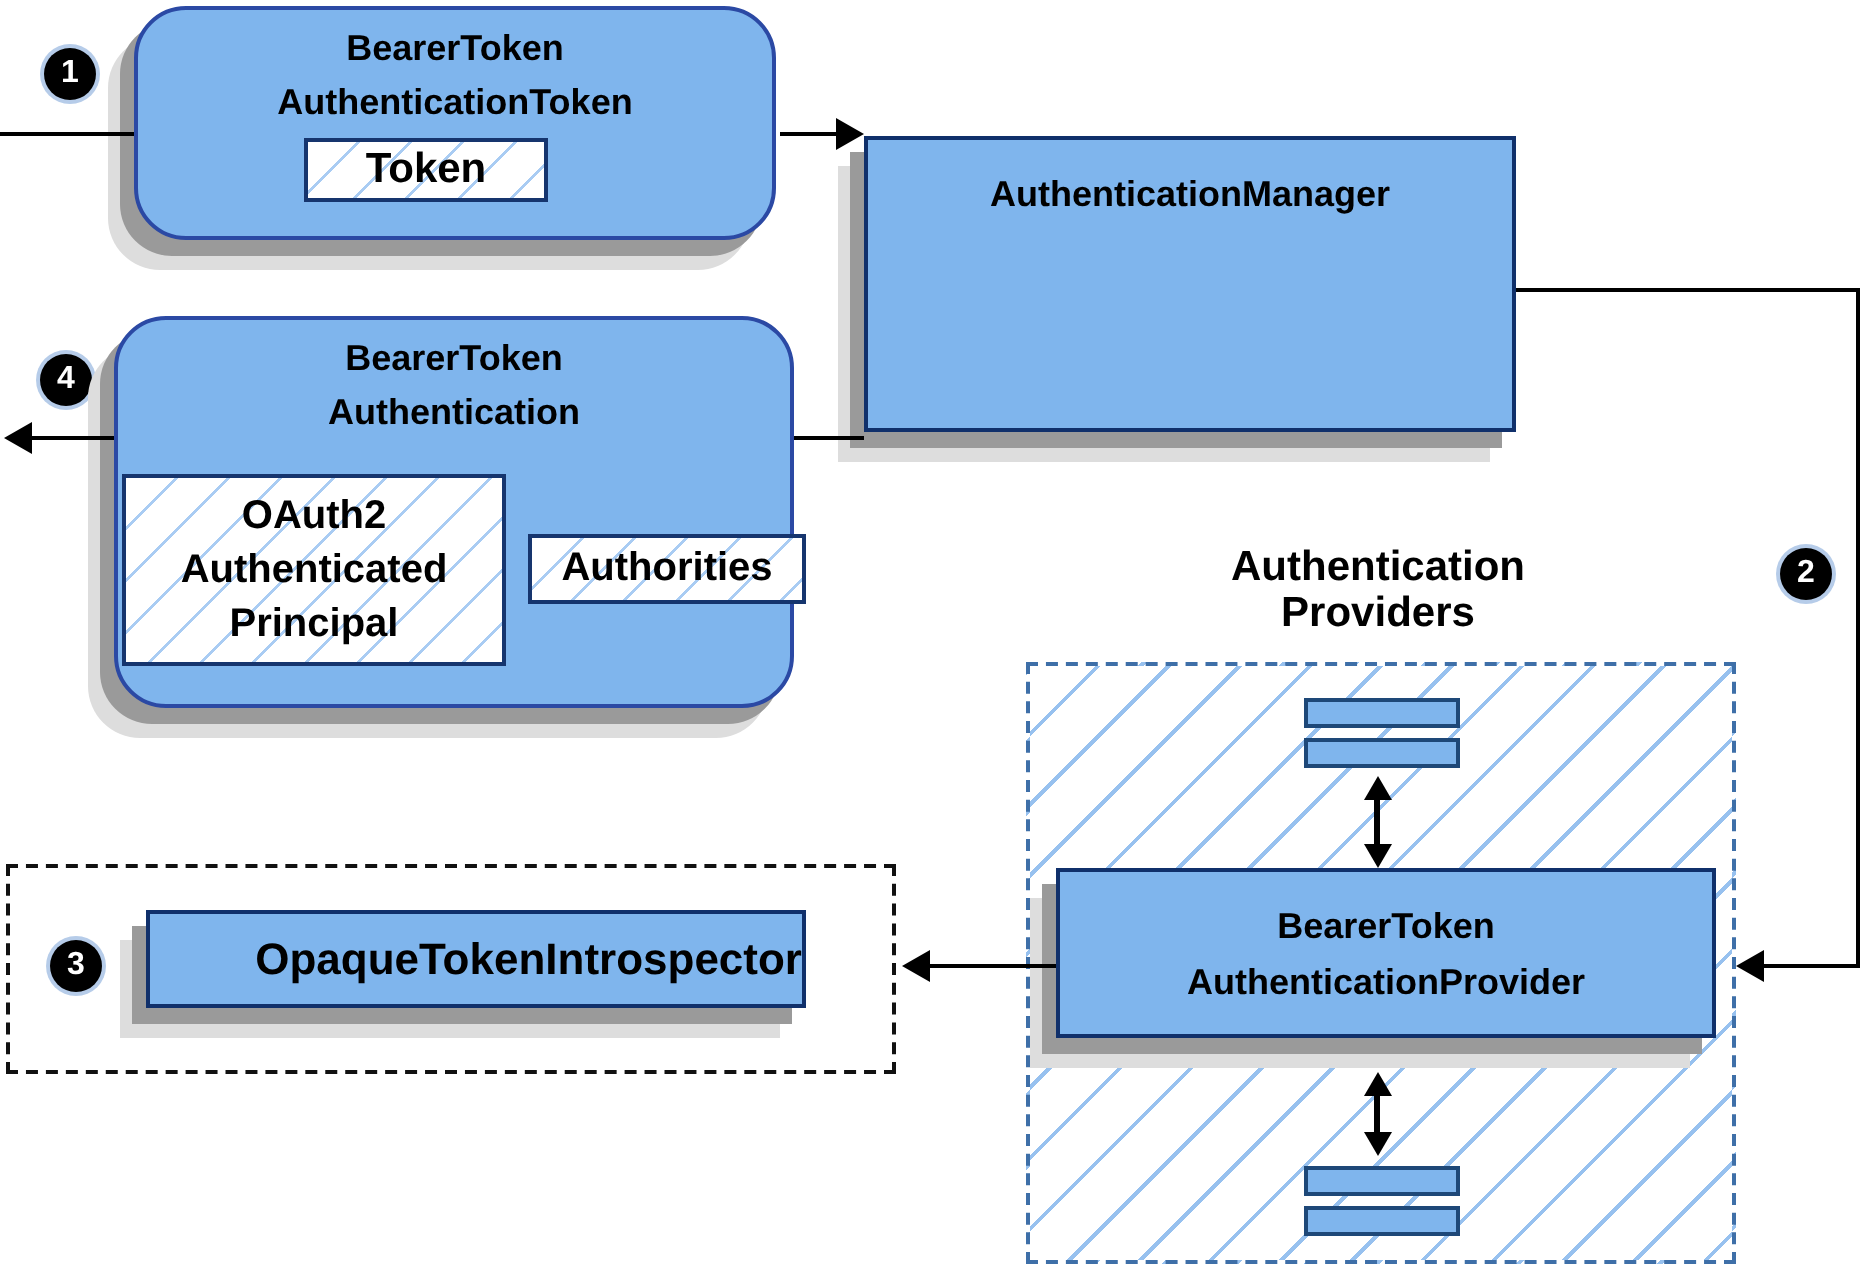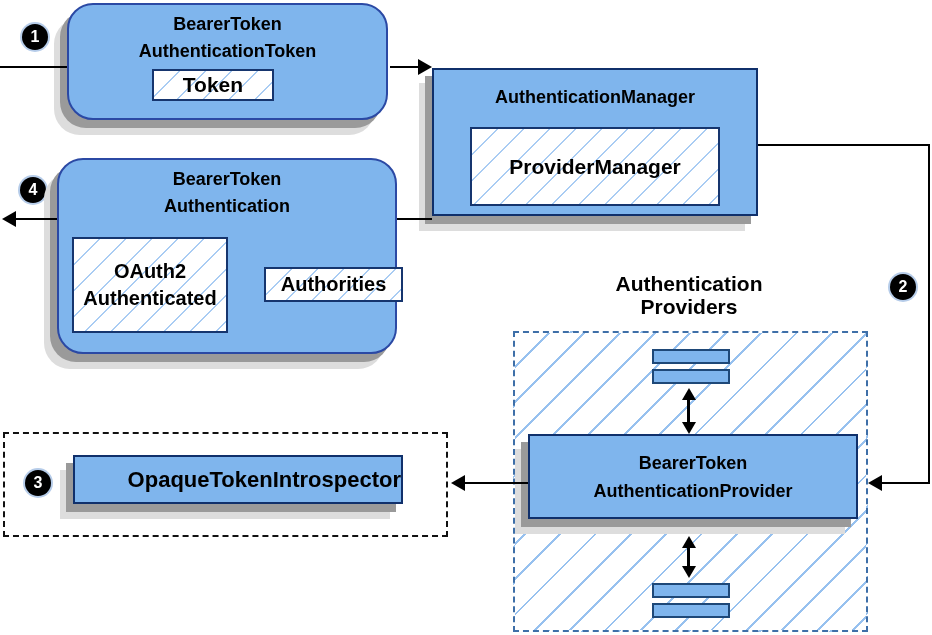--- a/index.html
+++ b/index.html
@@ -76,34 +76,32 @@
     </div>
     <div class="inner-box" style="left:83px;top:64px;width:122px;height:32px;font-size:21px;">
       <span>Token</span>
     </div>
   </div>
 
   <div class="node" style="left:432px;top:68px;width:326px;height:148px;">
     <div class="node-title" style="top:14px;">
       <div>AuthenticationManager</div>
     </div>
-    <div class="inner-box" style="left:36px;top:57px;width:250px;height:79px;font-size:21px;">
-      <span>ProviderManager</span>
-    </div>
   </div>
 
   <div class="node rounded" style="left:57px;top:158px;width:340px;height:196px;">
     <div class="node-title" style="top:6px;">
       <div>BearerToken</div>
       <div>Authentication</div>
     </div>
-    <div class="inner-box" style="left:13px;top:77px;width:156px;height:96px;font-size:20px;line-height:27px;">
+    <div class="inner-box" style="left:2px;top:77px;width:192px;height:96px;font-size:20px;line-height:27px;">
       <div>
         <div>OAuth2</div>
         <div>Authenticated</div>
+        <div>Principal</div>
       </div>
     </div>
     <div class="inner-box" style="left:189px;top:107px;width:139px;height:35px;font-size:20px;margin-left:16px;">
       <span>Authorities</span>
     </div>
   </div>
 
   <div class="group-header" style="left:589px;top:272px;width:200px;">
     <div>Authentication</div>
     <div>Providers</div>

